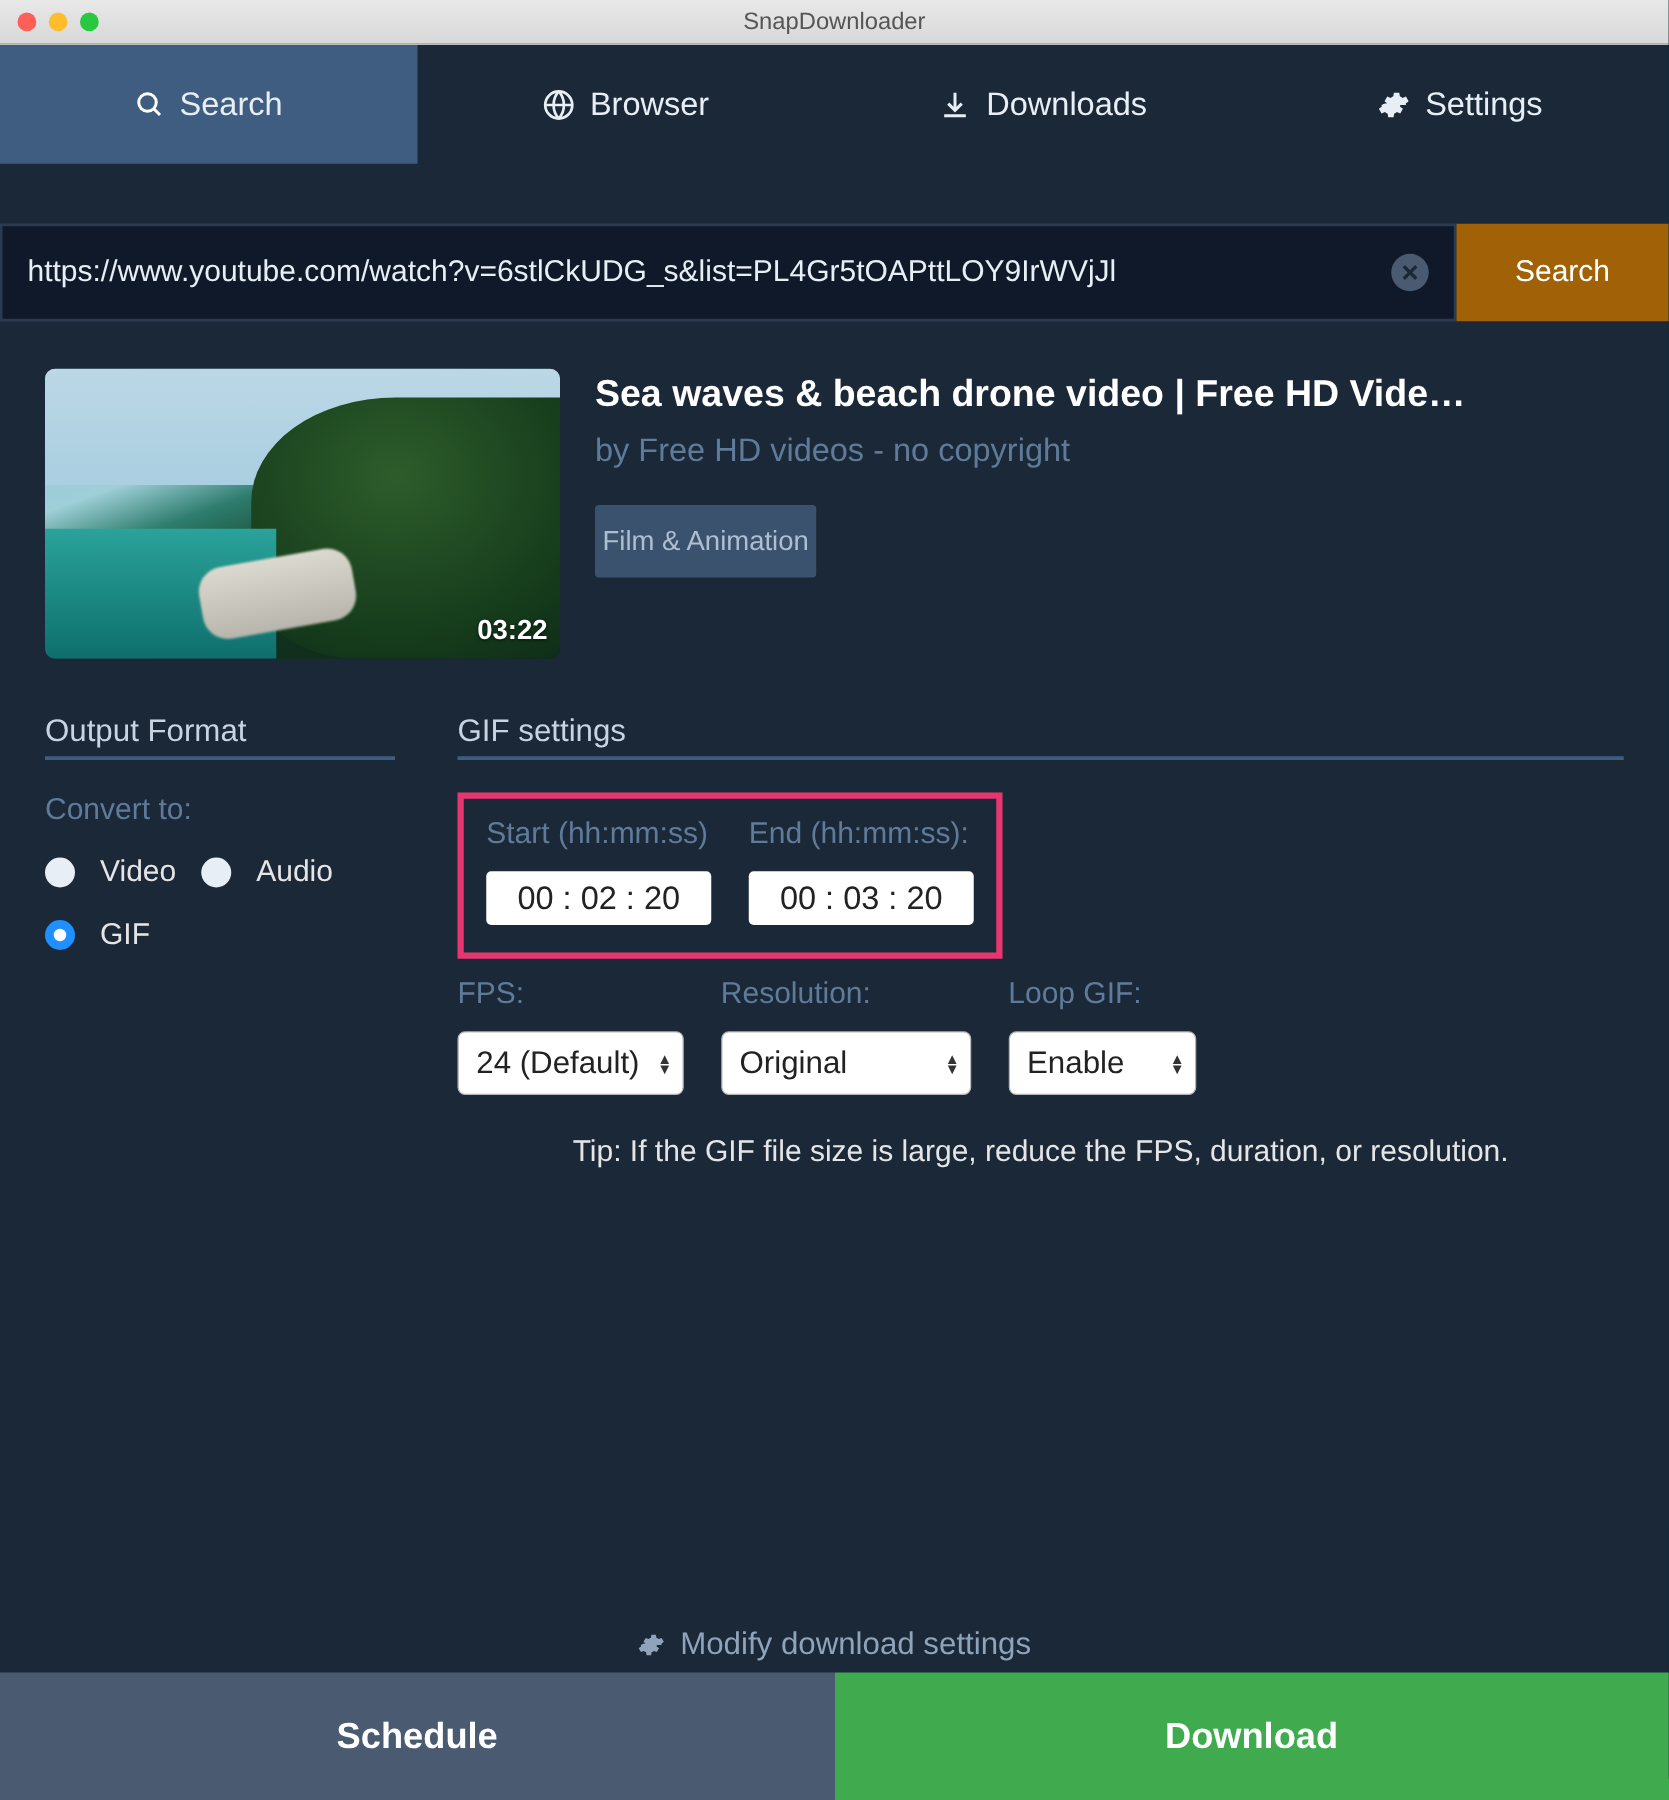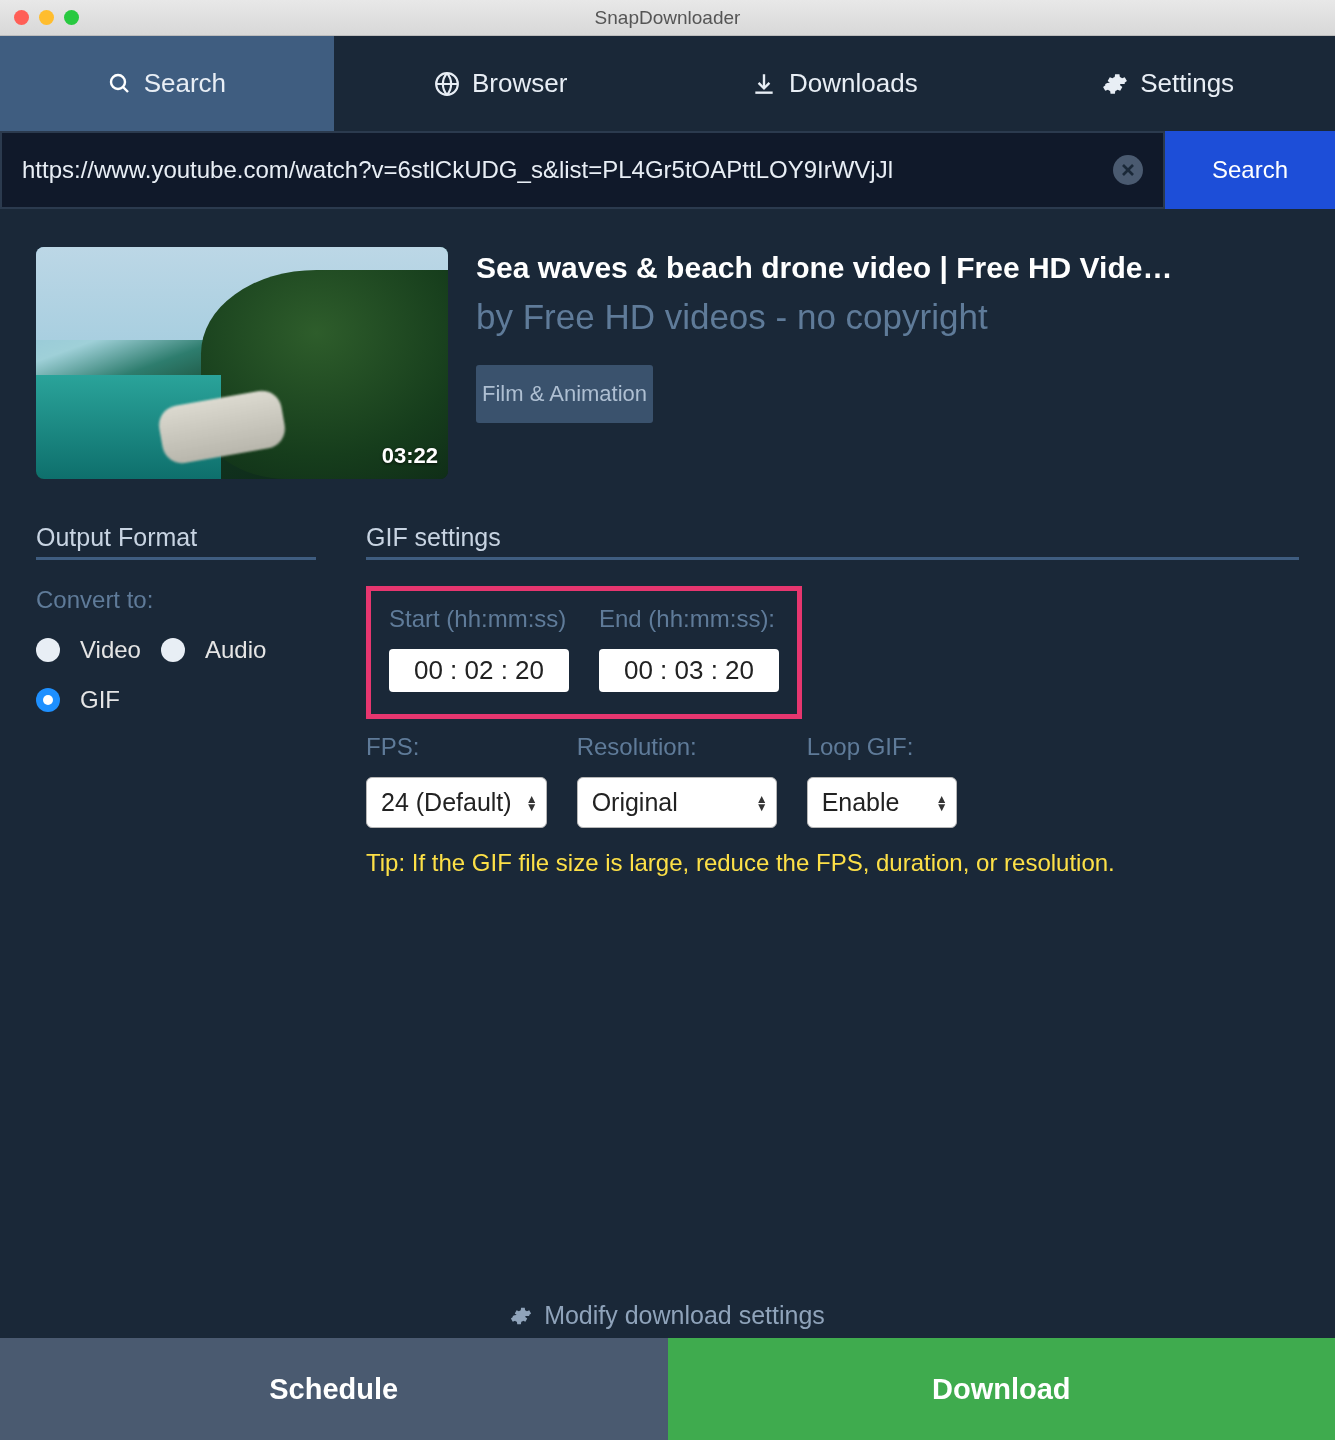--- a/index.html
+++ b/index.html
@@ -49,21 +49,22 @@
   font-size: 26px;
   color: #e8eef5;
   cursor: pointer;
 }
 .tab.active {
   background: #3f5d80;
 }
 
 .url-row {
   display: flex;
-  background: #1d4ed8;
+  background: #a16207;
+  margin-top: 48px;
 }
 .url-input-wrap {
   flex: 1;
   background: #10192a;
   margin: 0;
   display: flex;
   align-items: center;
   padding: 0 20px;
   height: 78px;
   border: 2px solid #2b3a4e;
@@ -126,21 +127,21 @@
 .video-meta { flex: 1; padding-top: 4px;}
 .video-title {
   font-size: 30px;
   font-weight: 700;
   color: #fff;
   white-space: nowrap;
   overflow: hidden;
   text-overflow: ellipsis;
 }
 .video-author {
-  font-size: 35px;
+  font-size: 26px;
   color: #5f7b99;
   margin-top: 12px;
 }
 .tag {
   display: inline-block;
   background: #3a526d;
   color: #aebfd2;
   font-size: 22px;
   padding: 16px 6px;
   border-radius: 3px;
@@ -205,21 +206,21 @@
   border: 1px solid #b7b7b7;
   position: relative;
   display: inline-flex;
   align-items: center;
   cursor: pointer;
 }
 .select .chev {
   position: absolute; right: 8px;
   display: flex; flex-direction: column; line-height: 8px; font-size: 12px; color:#333;
 }
-.tip { color: #fde047; font-size: 24px; margin-top: 21px;}
+.tip { color: #e5e5e5; font-size: 24px; margin-top: 32px; text-align: center;}
 
 .footer-modify {
   position: absolute;
   left: 0; right: 0;
   bottom: 110px;
   text-align: center;
   color: #8fa3ba;
   font-size: 25px;
   display: flex;
   align-items: center;

